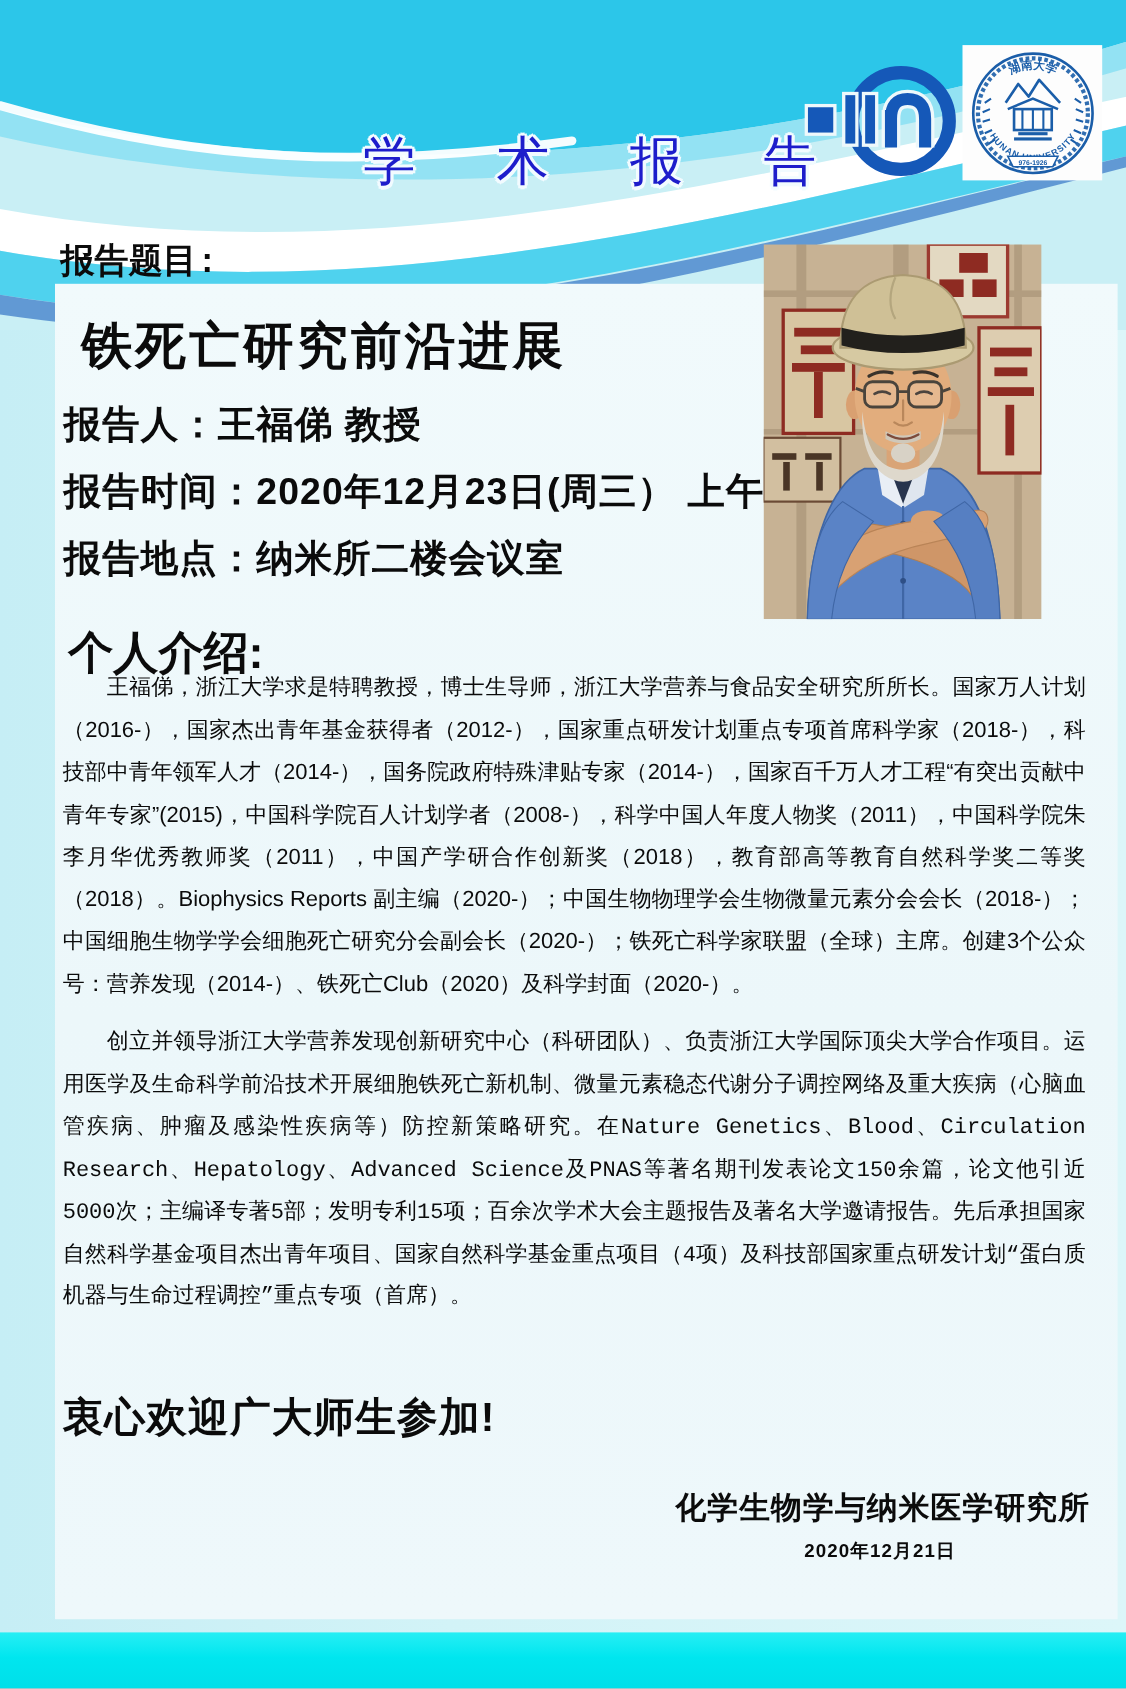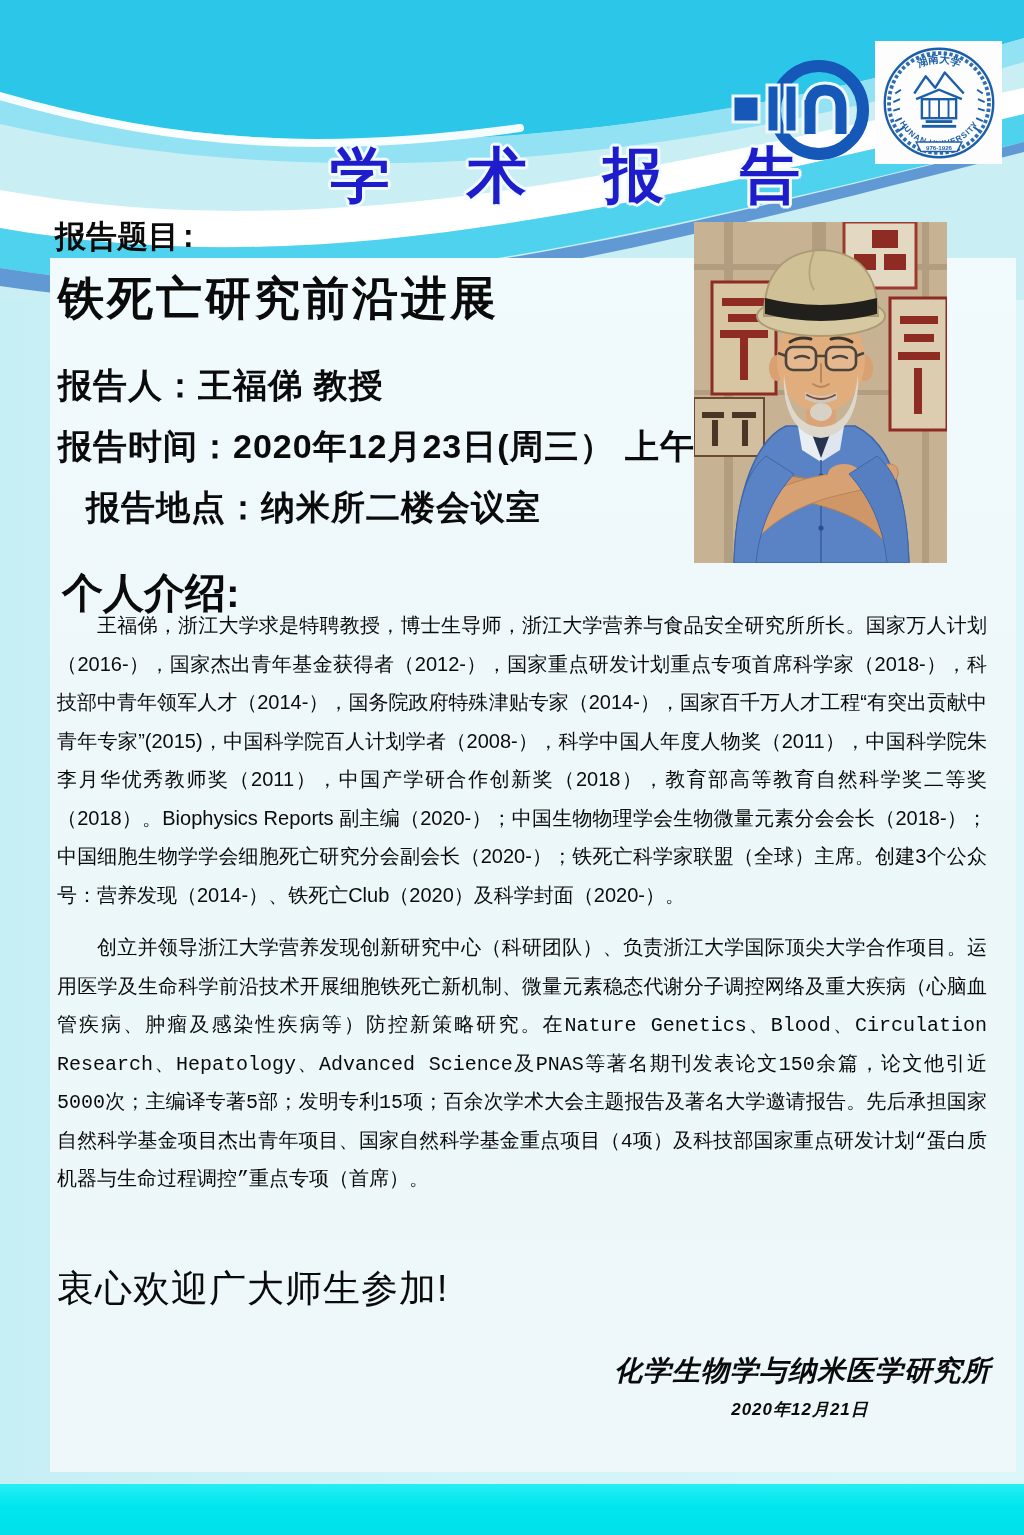--- a/index.html
+++ b/index.html
@@ -3,47 +3,47 @@
 <meta charset="utf-8">
 <style>
   html,body{margin:0;padding:0;background:#9fb6bb;}
   .poster{
     position:relative;width:1024px;height:1535px;margin:0 auto;overflow:hidden;
     background:linear-gradient(90deg,#c6eef5 0%,#d2f3f7 40%,#dcf6f9 100%);
     font-family:"Liberation Sans","DejaVu Sans",sans-serif;color:#0b0b0b;
   }
   .banner-waves{position:absolute;left:0;top:0;width:1024px;height:300px;}
   .banner-title{
-    position:absolute;left:330px;top:136px;margin:0;z-index:3;
-    font-size:60px;font-weight:700;letter-spacing:30px;color:#1d1dcb;white-space:nowrap;
+    position:absolute;left:330px;top:115px;margin:0;z-index:3;
+    font-size:48px;font-weight:400;letter-spacing:30px;color:#1d1dcb;white-space:nowrap;
     text-shadow:3px 0 0 #f2fbff,-3px 0 0 #f2fbff,0 3px 0 #f2fbff,0 -3px 0 #f2fbff,
                 2px 2px 0 #f2fbff,-2px 2px 0 #f2fbff,2px -2px 0 #f2fbff,-2px -2px 0 #f2fbff;
   }
   .icbn-logo{position:absolute;left:731px;top:52px;width:140px;height:120px;z-index:3;}
   .hnu-box{position:absolute;left:875px;top:41px;width:127px;height:123px;background:#fdfdfd;z-index:3;
     display:flex;align-items:center;justify-content:center;}
   .panel{
     position:absolute;left:50px;top:258px;width:966px;height:1214px;z-index:1;
     background:linear-gradient(180deg,#f1fafc 0%,#ecf7fa 55%,#eef8fb 100%);
   }
   .label-title{position:absolute;left:55px;top:216px;z-index:4;font-size:31px;font-weight:800;font-family:Liberation Mono, monospace;}
-  .main-title{position:absolute;left:58px;top:268px;margin:0;z-index:4;font-size:46px;font-weight:800;letter-spacing:3px;}
+  .main-title{position:absolute;left:58px;top:268px;margin:16px;z-index:4;font-size:46px;font-weight:800;letter-spacing:3px;}
   .info-row{position:absolute;left:58px;z-index:4;font-size:34px;font-weight:700;letter-spacing:1px;white-space:nowrap;}
   .row-speaker{top:363px;}
   .row-time{top:424px;}
-  .row-venue{top:485px;margin-left:28px;}
+  .row-venue{top:485px;}
   .photo{position:absolute;left:694px;top:222px;width:253px;height:341px;z-index:5;overflow:hidden;}
   .photo svg{display:block;}
   .intro-heading{position:absolute;left:62px;top:566px;margin:0;z-index:4;font-size:41px;font-weight:800;}
   .bio{position:absolute;left:57px;top:606px;width:930px;z-index:4;font-size:20px;line-height:38.5px;
     text-align:justify;}
   .bio p{margin:0;text-indent:2em;}
   .bio p + p{margin-top:16px;font-family:Liberation Mono, monospace;}
-  .welcome{position:absolute;left:57px;top:1264px;z-index:4;font-size:37px;font-weight:400;letter-spacing:1px;}
-  .footer{position:absolute;right:38px;top:1352px;width:372px;z-index:4;text-align:center;font-style:italic;}
+  .welcome{position:absolute;left:57px;top:1264px;z-index:4;font-size:37px;font-weight:700;letter-spacing:1px;}
+  .footer{position:absolute;right:38px;top:1352px;width:372px;z-index:4;text-align:center;}
   .footer .org{font-size:28px;font-weight:700;letter-spacing:1px;white-space:nowrap;}
   .footer .date{margin-top:8px;font-size:17px;font-weight:700;letter-spacing:1px;}
   .bottom-bar{position:absolute;left:0;top:1484px;width:1024px;height:51px;z-index:2;
     background:linear-gradient(180deg,#27eef4 0%,#00e6ef 45%,#00dfe9 100%);}
 </style>
 </head>
 <body>
 
 <div class="poster">
 

